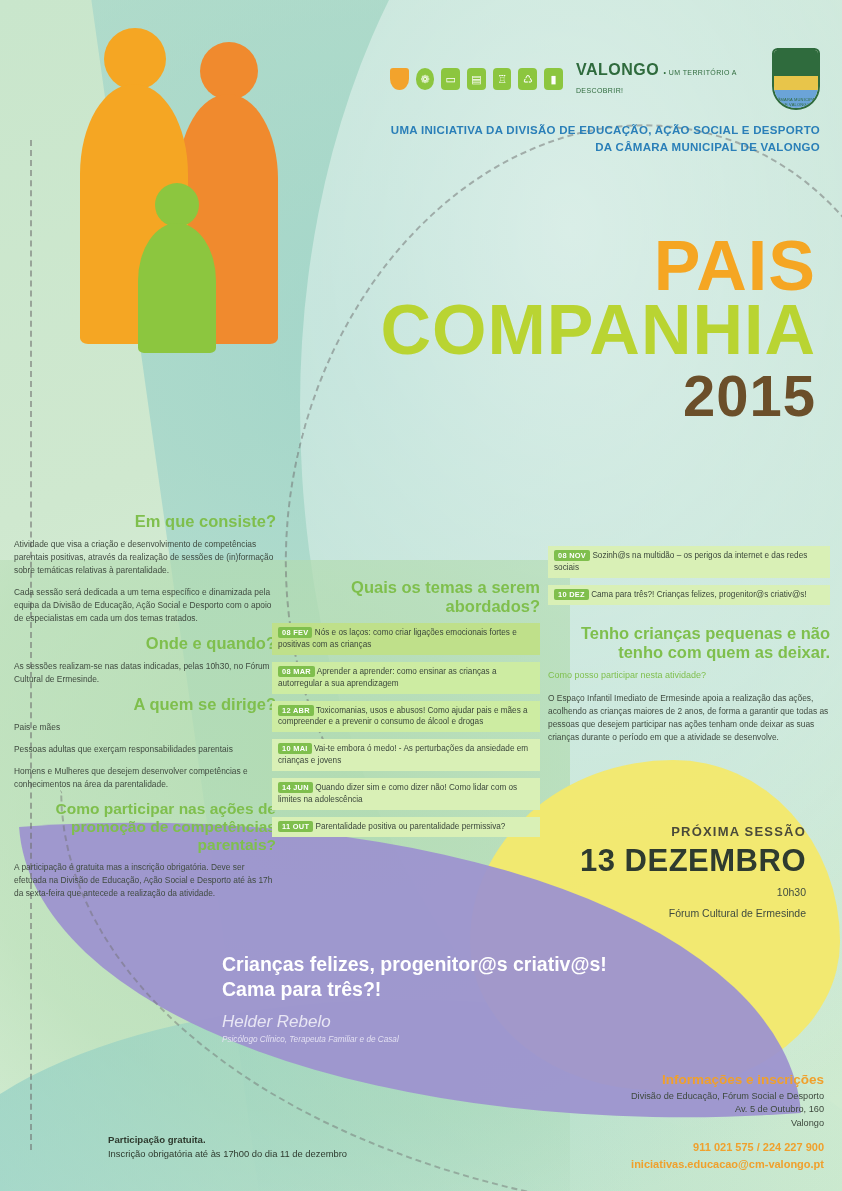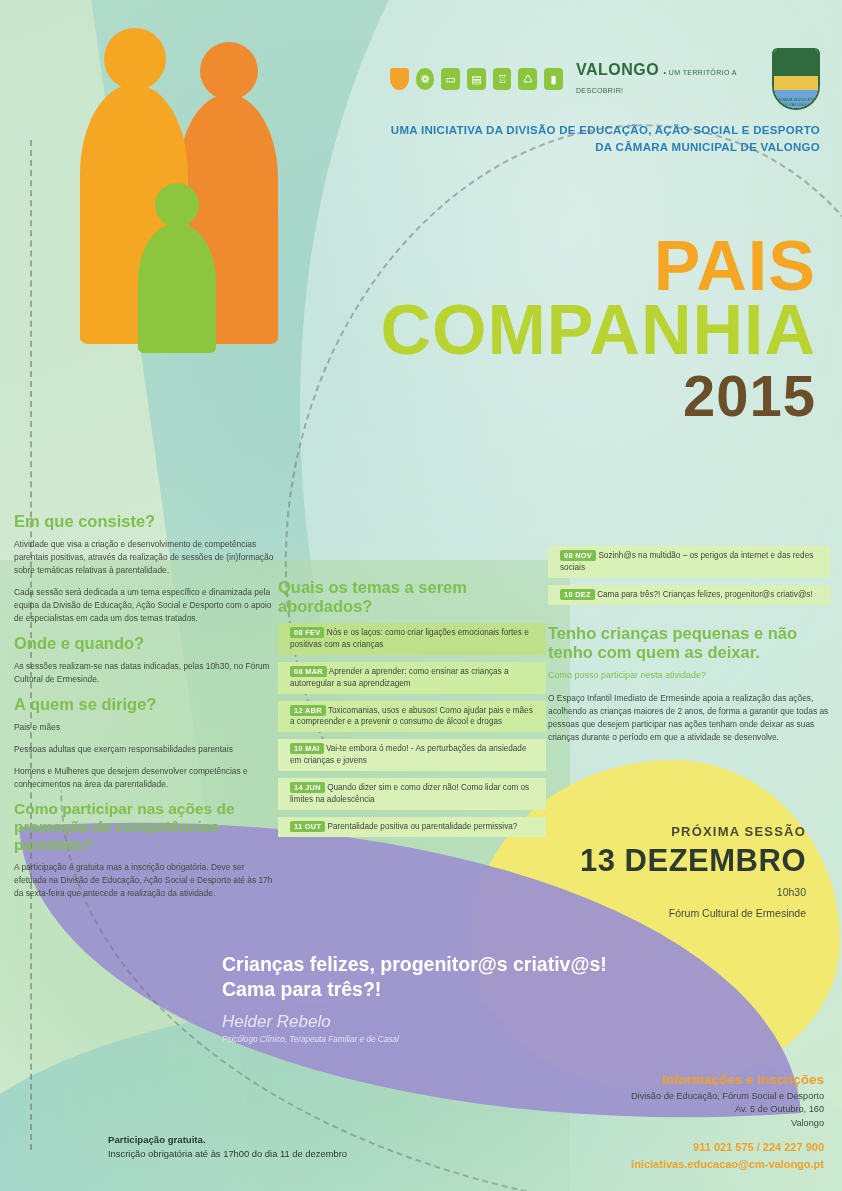--- a/index.html
+++ b/index.html
@@ -144,33 +144,34 @@
   .t-line { font-weight: bold; letter-spacing: 1px; line-height: .92; }
   .t-pais { font-size: 70px; color: #f5a623; }
   .t-maes { font-size: 70px; color: #f0862a; }
   .t-amp  { font-size: 70px; color: #6b4f2a; }
   .t-comp { font-size: 70px; color: #b9d432; }
   .t-year { font-size: 58px; color: #6b4f2a; margin-top: 6px; }
 
   
   .col { position: absolute; }
   .col-left  { left: 14px;  top: 512px; width: 262px; }
-  .col-mid   { left: 278px; top: 578px; width: 268px; }
+  .col-mid   { left: 272px; top: 578px; width: 268px; }
   .col-right { left: 548px; top: 546px; width: 282px; }
 
   h3.head-green {
     color: #7fbf4d; font-size: 16.5px; font-weight: bold; line-height: 1.15;
     margin-bottom: 7px;
+    text-align: right;
   }
   h3.head-green.sm { font-size: 15.5px; }
   p.body-txt { font-size: 8.4px; line-height: 1.55; color: #3f4a3f; margin-bottom: 9px; }
   .spacer { height: 12px; }
 
   
-  .sess { margin-bottom: 7px; padding: 4px 12px; font-size: 8.2px; line-height: 1.45; color: #3a463a; }
+  .sess { margin-bottom: 7px; padding: 4px 6px; font-size: 8.2px; line-height: 1.45; color: #3a463a; }
   .sess .d { font-weight: bold; color: #fff; background: #7fbf4d; padding: 1px 4px; border-radius: 2px; font-size: 7.4px; letter-spacing: .3px; }
   .sess.hl { background: #bfe08a; }
   .sess.hl2 { background: #cdeca2; }
   .sess.hl3 { background: #d9f0b6; }
 
   
   .next-session {
     position: absolute; left: 506px; top: 824px; width: 300px; text-align: right;
   }
   .ns-label { font-size: 13px; font-weight: bold; color: #4a4a3a; letter-spacing: 1.2px; }

